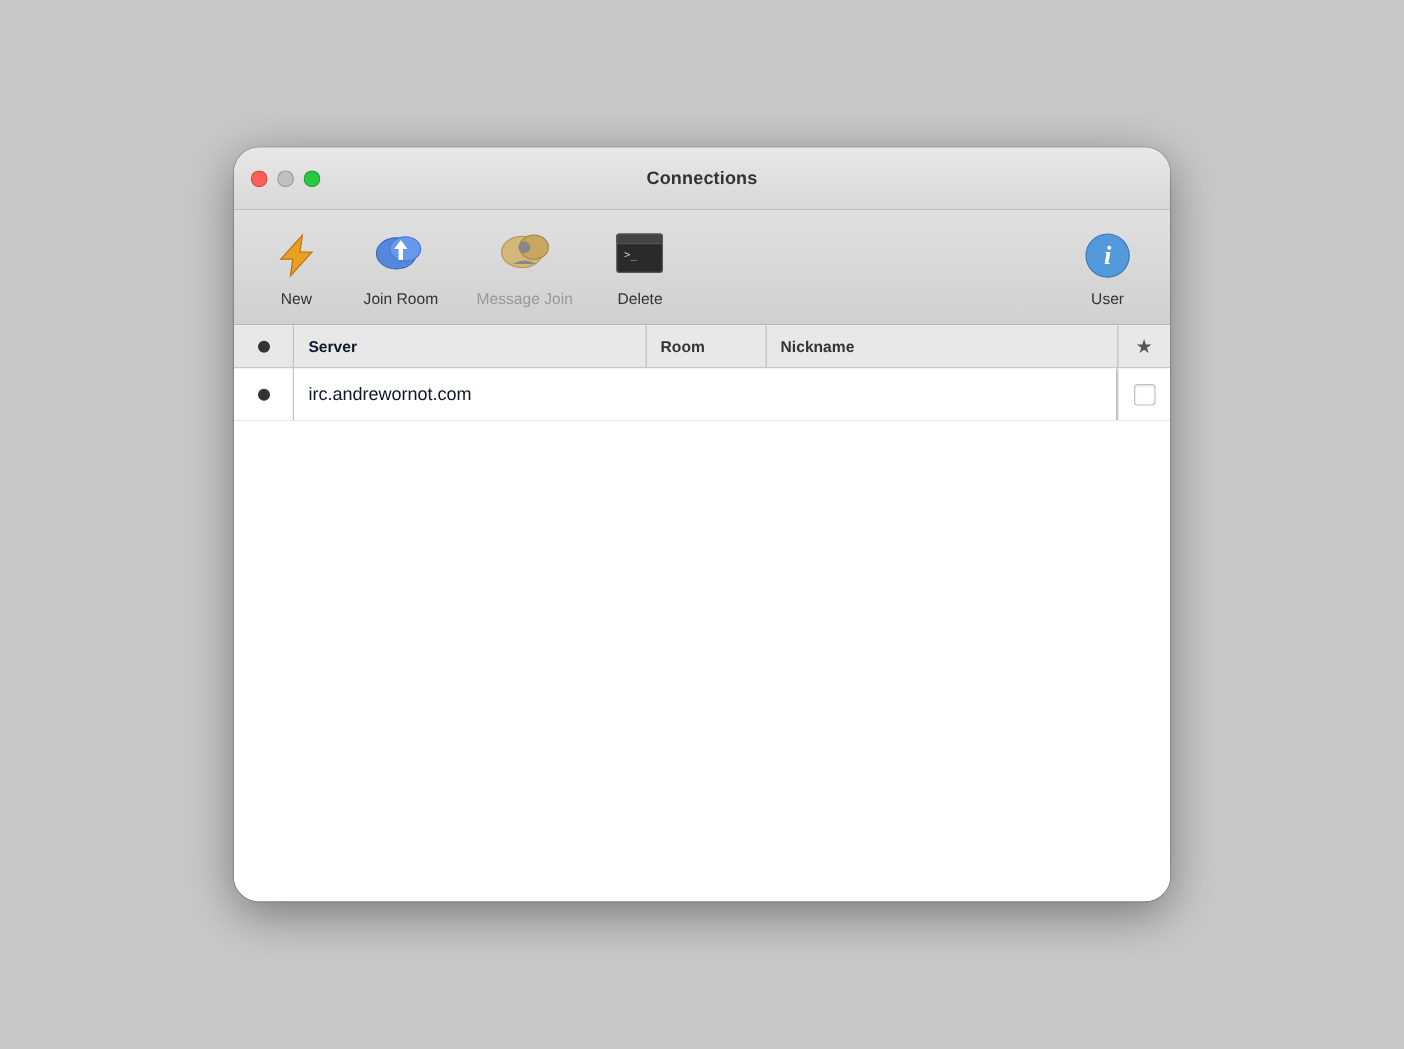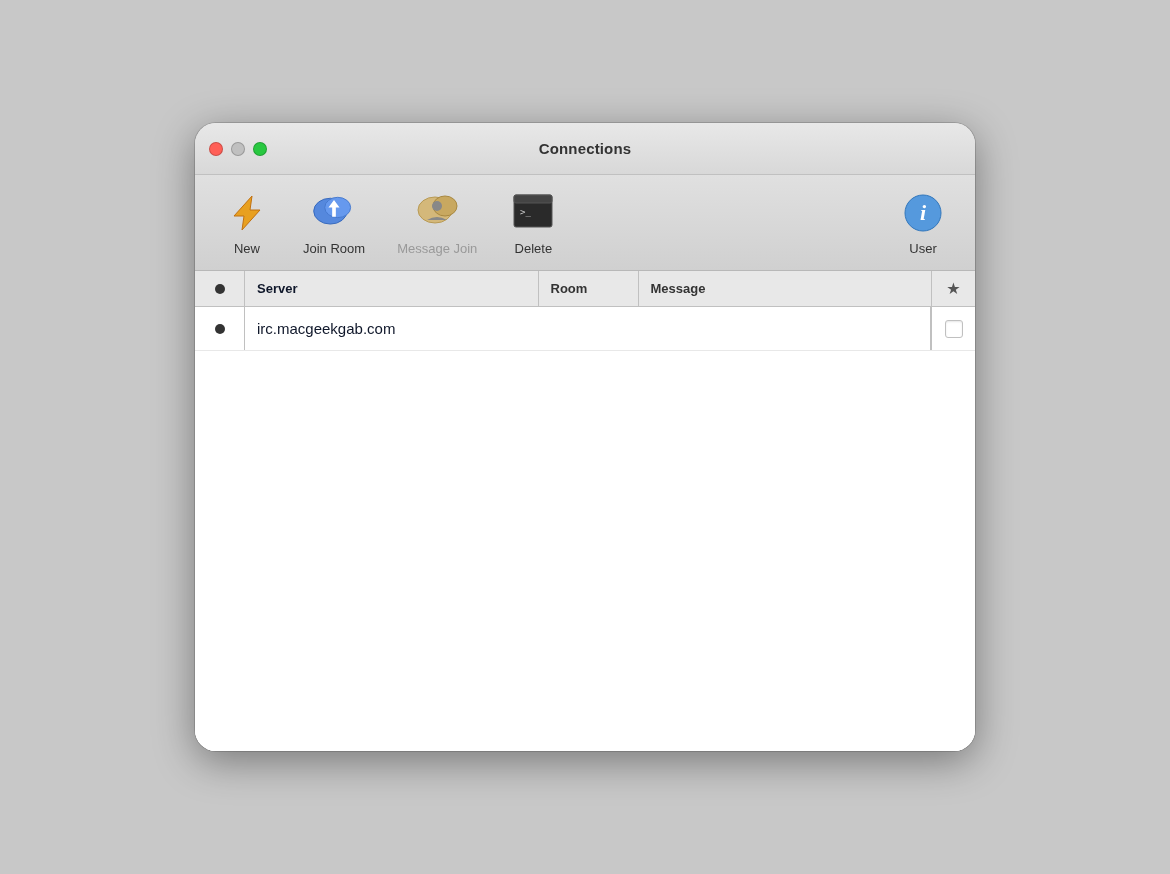--- a/index.html
+++ b/index.html
@@ -303,33 +303,33 @@
       <div class="col-status">
         <div class="status-dot"></div>
       </div>
       <div class="col-server">
         <span>Server</span>
       </div>
       <div class="col-port">
         <span>Room</span>
       </div>
       <div class="col-nickname">
-        <span>Message</span>
+        <span>Nickname</span>
       </div>
       <div class="col-fav">
         <span>★</span>
       </div>
     </div>
 
     <div class="table-row-data">
       <div class="col-status">
         <div class="status-dot"></div>
       </div>
       <div class="col-server">
-        <span>irc.macgeekgab.com</span>
+        <span>irc.andrewornot.com</span>
       </div>
       <div class="col-fav">
         <div class="checkbox"></div>
       </div>
     </div>
 
     <div class="table-body-empty"></div>
 
   </div>
 

